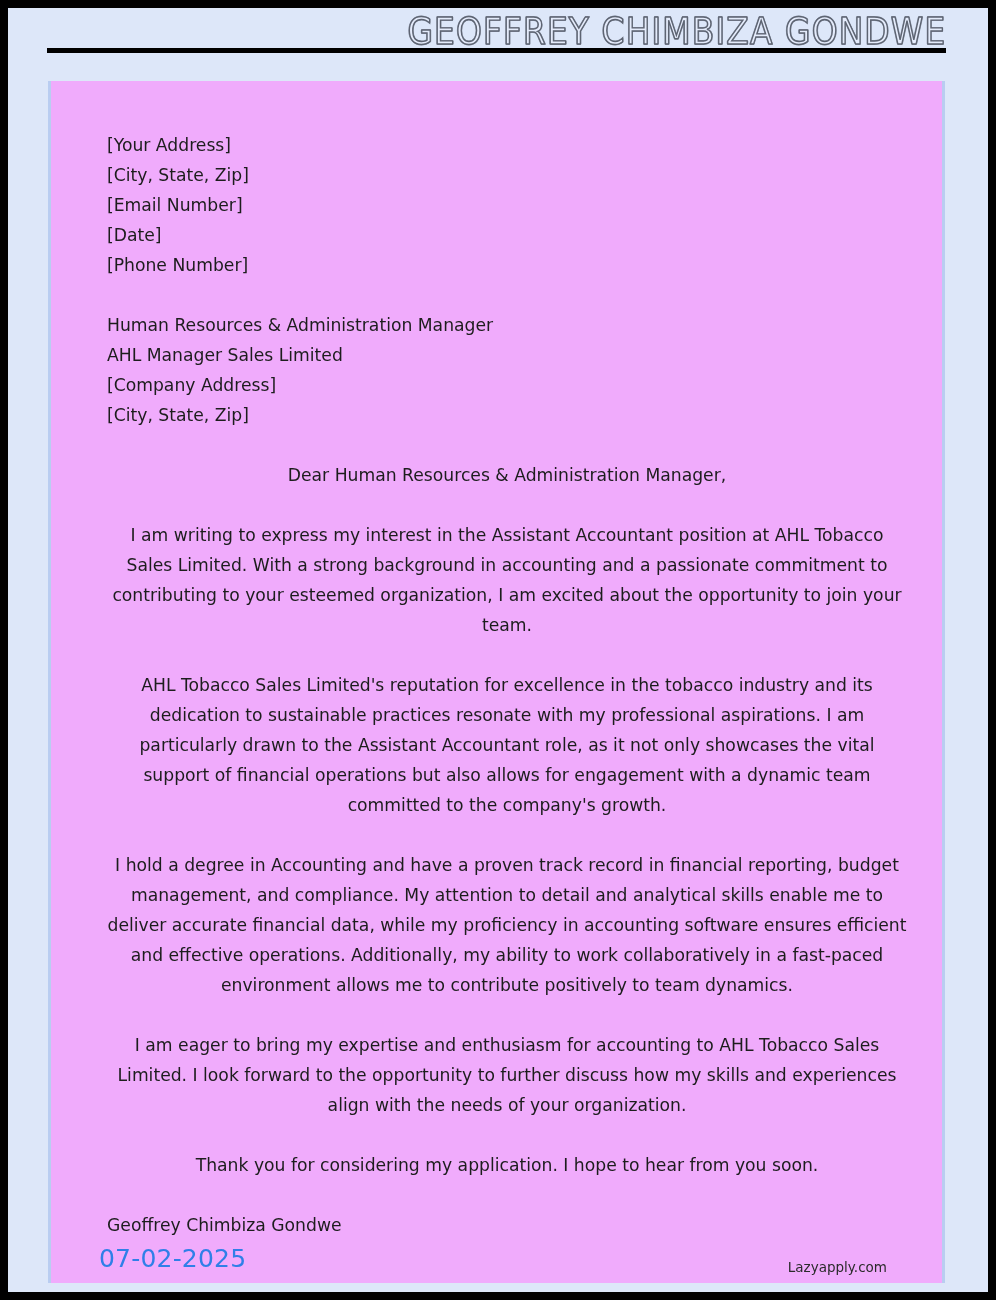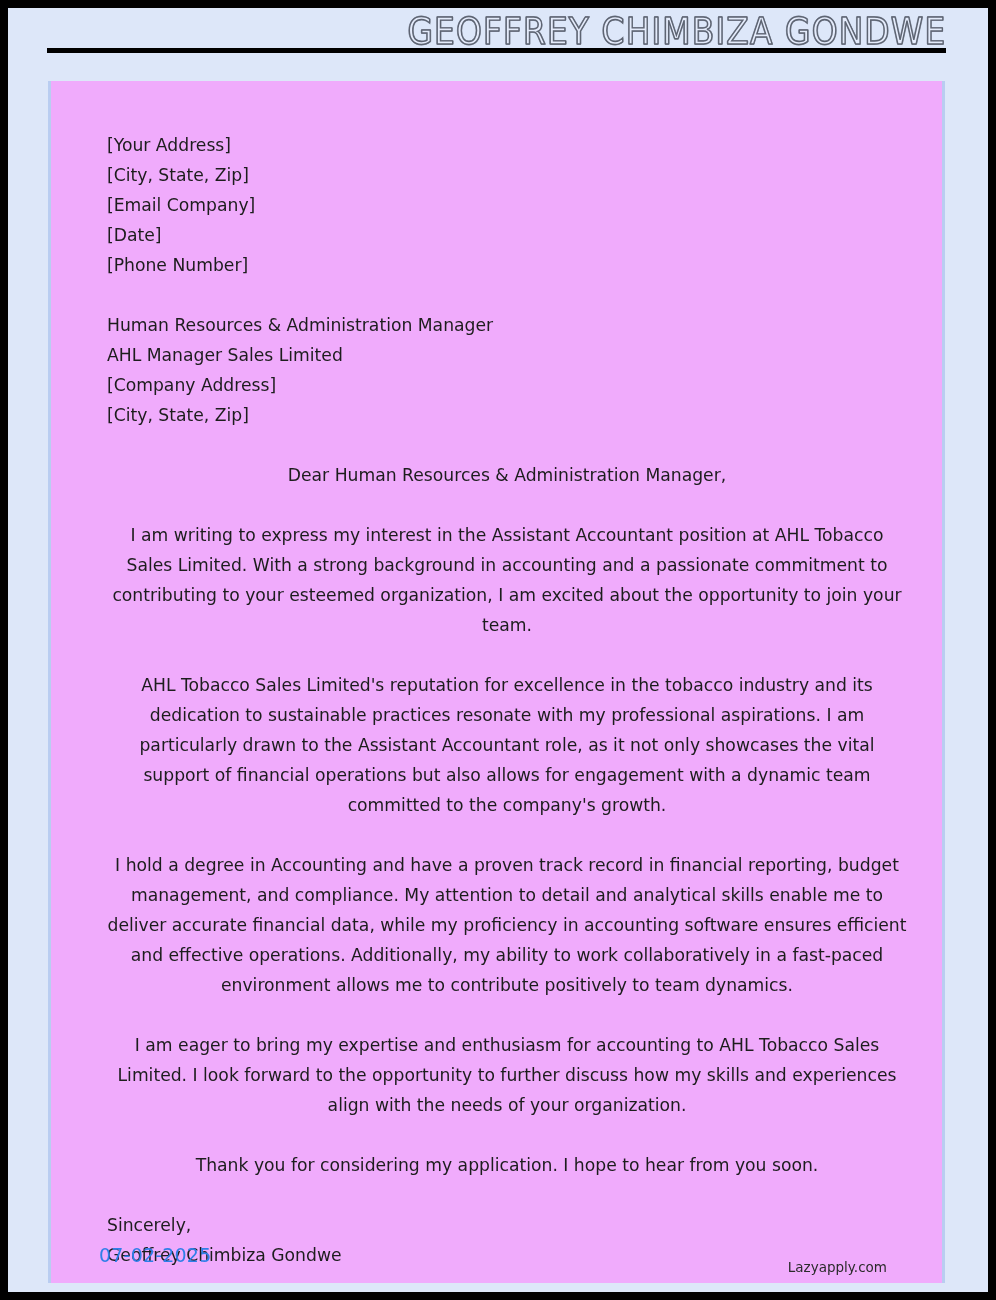--- a/index.html
+++ b/index.html
@@ -112,21 +112,21 @@
     font-size: 13.5px;
     color: #2b2b2b;
     line-height: 1;
     text-align: right;
   }
 
   #generated-date {
     position: absolute;
     left: 91px;          
     top: 1238px;         
-    font-size: 19px;
+    font-size: 25px;
     line-height: 1;
     color: #2f7fe8;
     letter-spacing: 0.2px;
   }
 </style>
 </head>
 <body>
 
 <div id="page">
 
@@ -136,42 +136,41 @@
 
   <div id="header-rule"></div>
 
   <div id="letter-panel">
 
     <div id="letter-body">
 
       <div class="block">
         <span class="line">[Your Address]</span>
         <span class="line">[City, State, Zip]</span>
-        <span class="line">[Email Company]</span>
+        <span class="line">[Email Number]</span>
         <span class="line">[Date]</span>
         <span class="line">[Phone Number]</span>
       </div>
 
       <div class="block">
         <span class="line">Human Resources &amp; Administration Manager</span>
         <span class="line">AHL Manager Sales Limited</span>
         <span class="line">[Company Address]</span>
         <span class="line">[City, State, Zip]</span>
       </div>
 
       <p class="para">Dear Human Resources &amp; Administration Manager,</p>
 
       <p class="para">I am writing to express my interest in the Assistant Accountant position at AHL Tobacco Sales Limited. With a strong background in accounting and a passionate commitment to contributing to your esteemed organization, I am excited about the opportunity to join your team.</p>
       <p class="para">AHL Tobacco Sales Limited's reputation for excellence in the tobacco industry and its dedication to sustainable practices resonate with my professional aspirations. I am particularly drawn to the Assistant Accountant role, as it not only showcases the vital support of financial operations but also allows for engagement with a dynamic team committed to the company's growth.</p>
       <p class="para">I hold a degree in Accounting and have a proven track record in financial reporting, budget management, and compliance. My attention to detail and analytical skills enable me to deliver accurate financial data, while my proficiency in accounting software ensures efficient and effective operations. Additionally, my ability to work collaboratively in a fast-paced environment allows me to contribute positively to team dynamics.</p>
       <p class="para">I am eager to bring my expertise and enthusiasm for accounting to AHL Tobacco Sales Limited. I look forward to the opportunity to further discuss how my skills and experiences align with the needs of your organization.</p>
       <p class="para">Thank you for considering my application. I hope to hear from you soon.</p>
 
       <div class="block">
-        <span class="line">Sincerely,</span>
         <span class="line">Geoffrey Chimbiza Gondwe</span>
       </div>
 
     </div>
 
     <div id="lazyapply-credit">Lazyapply.com</div>
 
   </div>
 
   <div id="generated-date">07-02-2025</div>

